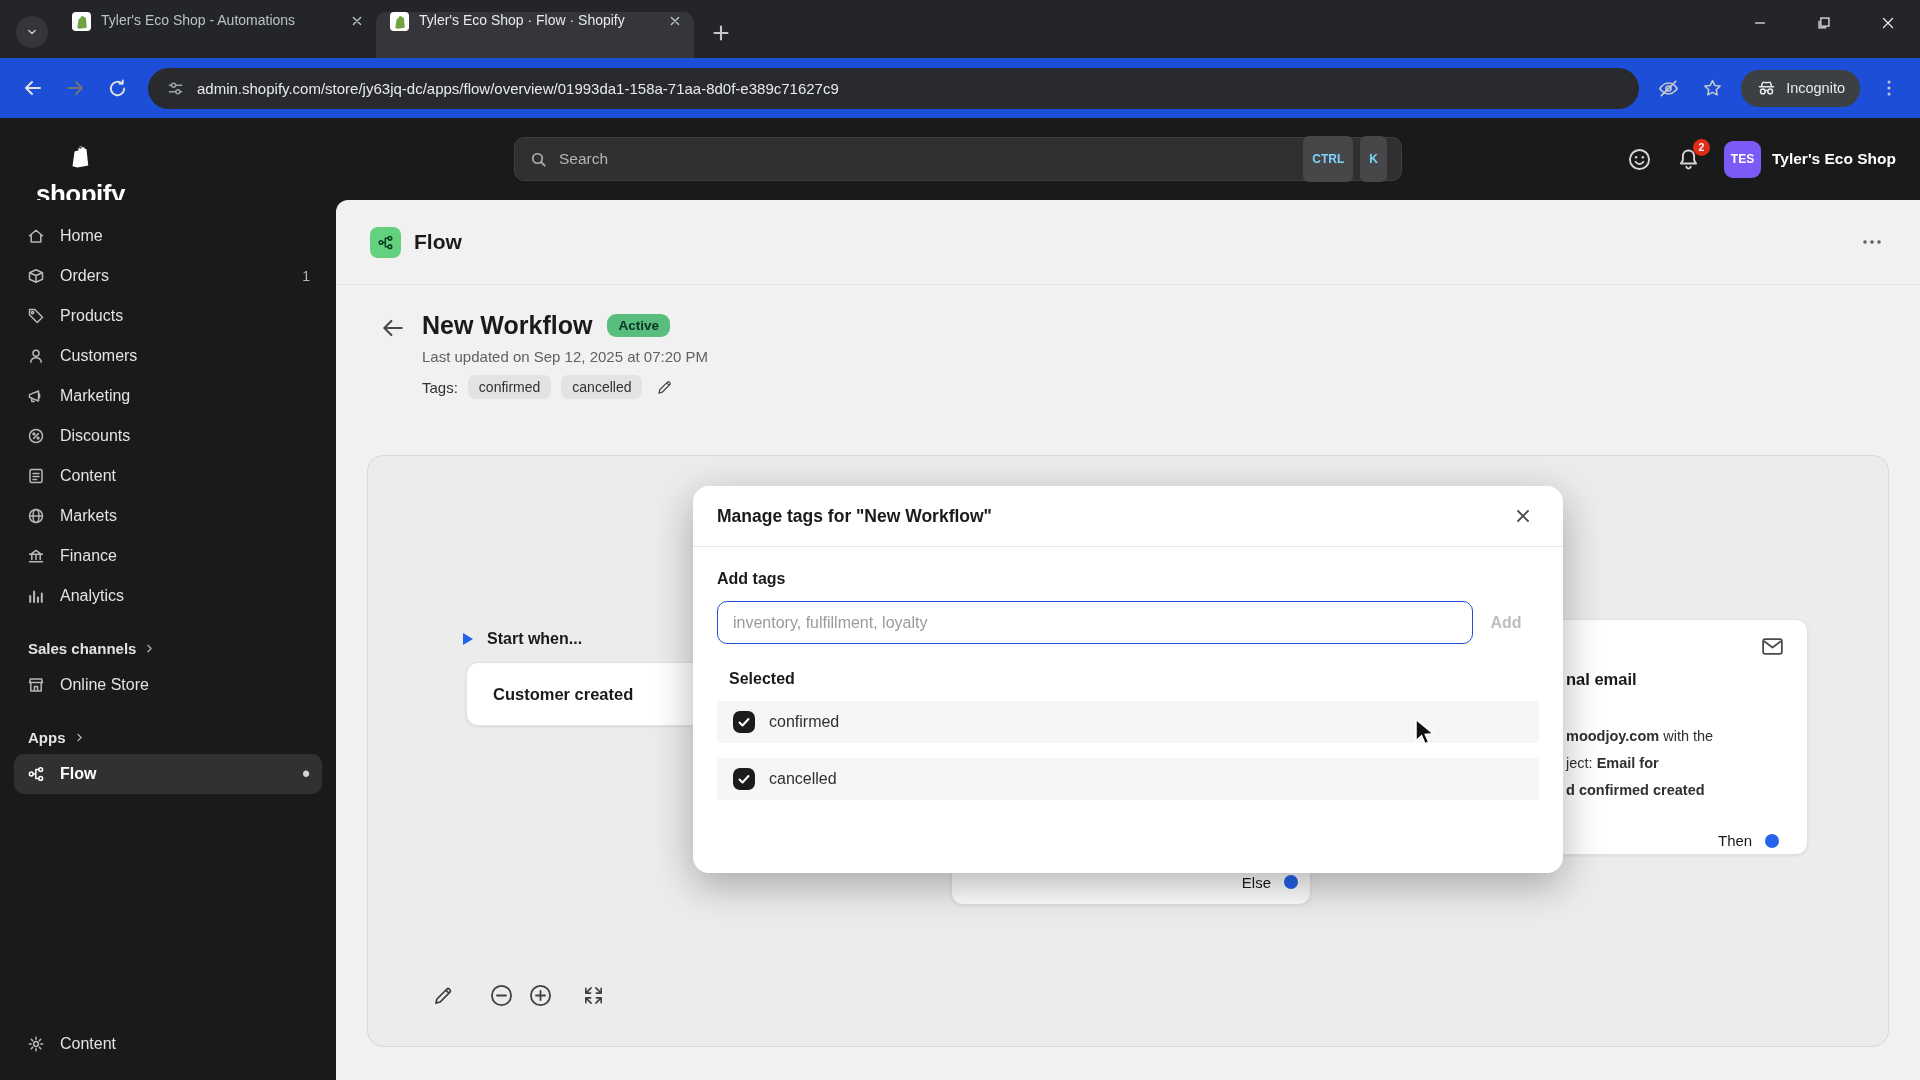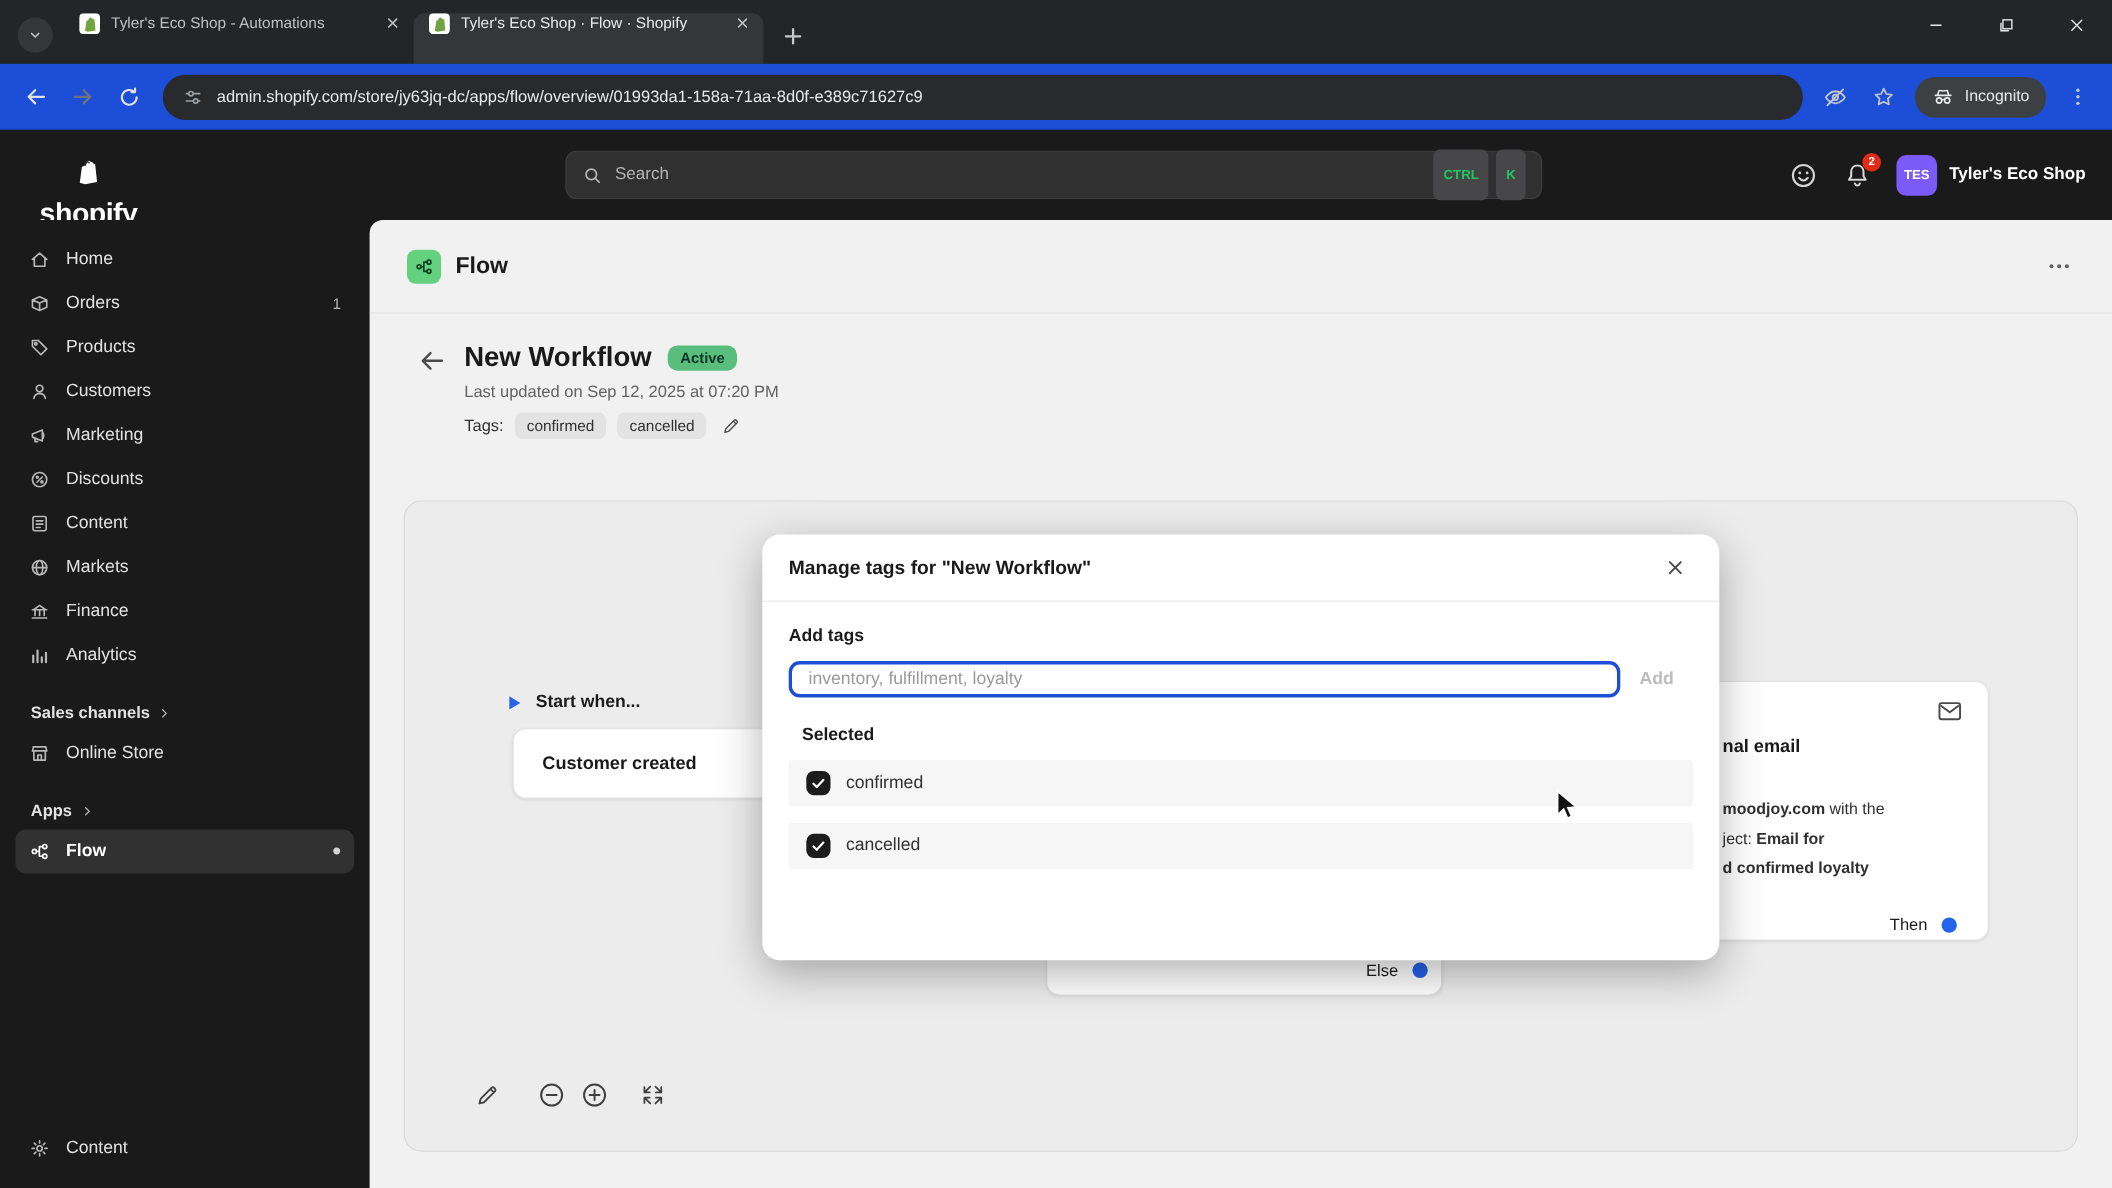--- a/index.html
+++ b/index.html
@@ -27,21 +27,21 @@
   .tool-right { display:flex; align-items:center; gap:6px; color:#c6c8cc; }
   .tr-ic { width:38px; height:38px; display:flex; align-items:center; justify-content:center; }
   .incog { display:flex; align-items:center; gap:9px; background:#3c4043; border-radius:18px; height:37px; padding:0 15px; color:#e8eaed; font-size:14.5px; margin:0 4px; }
 
   
   .sh-top { position:absolute; top:118px; left:0; right:0; height:82px; background:#1a1a1a; }
   .sh-logo { position:absolute; left:36px; top:24px; display:flex; align-items:center; gap:7px; color:#fff;flex-direction:column; }
   .sh-logo-text { font-size:26px; font-weight:700; letter-spacing:-0.5px; }
   .sh-search { position:absolute; left:514px; top:19px; width:888px; height:44px; background:#303030; border:1px solid #3e3e3e; border-radius:10px; display:flex; align-items:center; padding:0 14px; color:#b5b5b5; }
   .sh-search-label { font-size:15.5px; margin-left:11px; }
-  .key { margin-left:7px; background:#47474a; color:#22c55e; font-size:12px; font-weight:700; padding:16px 9px; border-radius:6px; }
+  .key { margin-left:7px; background:#47474a; color:#7dd3fc; font-size:12px; font-weight:700; padding:16px 9px; border-radius:6px; }
   .sh-right { position:absolute; right:24px; top:0; height:82px; display:flex; align-items:center; gap:22px; color:#d6d6d6; }
   .bell-wrap { position:relative; }
   .notif-badge { position:absolute; top:-7px; right:-8px; min-width:17px; height:17px; border-radius:9px; background:#e02b16; color:#fff; font-size:10.5px; font-weight:700; display:flex; align-items:center; justify-content:center; padding:0 4px; }
   .store-chip { display:flex; align-items:center; gap:11px; }
   .ava { width:37px; height:37px; border-radius:9px; background:#7b5af7; color:#fff; font-size:12px; font-weight:700; display:flex; align-items:center; justify-content:center; }
   .store-name { color:#fff; font-size:15.5px; font-weight:700; }
 
   
   .content-wrap { position:absolute; top:200px; left:0; right:0; bottom:0; background:#1a1a1a; }
   .sidebar { position:absolute; top:0; left:0; width:336px; bottom:0; padding-top:16px; }
@@ -92,21 +92,21 @@
   .canvas-tools { position:absolute; left:64px; top:526px; display:flex; align-items:center; color:#3f3f3f; }
 
   
   .modal { position:absolute; left:693px; top:486px; width:870px; height:387px; background:#fff; border-radius:16px; box-shadow:0 12px 40px rgba(0,0,0,0.30); z-index:40; }
   .modal-head { height:61px; display:flex; align-items:center; padding:0 24px; border-bottom:1px solid #e6e6e6; }
   .modal-title { font-size:17.5px; font-weight:700; color:#1a1a1a; }
   .modal-close { margin-left:auto; width:32px; height:32px; display:flex; align-items:center; justify-content:center; color:#4a4a4a; border-radius:8px; }
   .m-body { padding:23px 24px 0; }
   .m-label { font-size:16px; font-weight:700; color:#1a1a1a; }
   .input-row { display:flex; align-items:center; margin-top:13px; }
-  .tag-input { flex:1; height:33px; border:3px solid #1d4ed8; border-radius:10px; padding:0 15px; font-size:16px; font-family:inherit; color:#1a1a1a; background:#fff; outline:none; }
+  .tag-input { flex:1; height:43px; border:1px solid #1d4ed8; border-radius:10px; padding:0 15px; font-size:16px; font-family:inherit; color:#1a1a1a; background:#fff; outline:none; }
   .tag-input::placeholder { color:#9a9a9a; }
   .add-btn { width:66px; text-align:center; color:#bdbdbd; font-size:16px; font-weight:700; background:none; border:none; font-family:inherit; }
   .sel-label { margin:26px 12px 13px; }
   .sel-row { height:42px; background:#f6f6f6; border-radius:3px; display:flex; align-items:center; padding-left:16px; gap:14px; margin-bottom:15px; }
   .cb { width:22px; height:22px; background:#1c1c1c; border-radius:7px; display:flex; align-items:center; justify-content:center; flex:none; }
   .sel-row-label { font-size:16px; color:#303030; }
 
   .cursor { position:absolute; left:1414px; top:718px; z-index:100; }
 </style>
 </head>
@@ -476,21 +476,21 @@
       <div class="wf-card email-card">
         <span class="mail-ic">
           <svg viewBox="0 0 24 24" width="25" height="25">
               <rect x="3" y="5" width="18" height="14" rx="2" stroke="currentColor" stroke-width="1.7" fill="none"></rect>
               <path d="M4 7l8 6 8-6" stroke="currentColor" stroke-width="1.7" fill="none" stroke-linejoin="round"></path>
             </svg>
         </span>
         <span class="em-title">nal email</span>
         <span class="em-line" style="top:108px;"><span class="em-b">moodjoy.com</span><span> with the</span></span>
         <span class="em-line" style="top:135px;"><span>ject: </span><span class="em-b">Email for</span></span>
-        <span class="em-line em-b" style="top:162px;">d confirmed loyalty</span>
+        <span class="em-line em-b" style="top:162px;">d confirmed created</span>
         <span class="then-row">
           <span>Then</span>
           <span class="blue-dot"></span>
         </span>
       </div>
 
       <div class="wf-card else-card">
         <span>Else</span>
         <span class="blue-dot"></span>
       </div>

